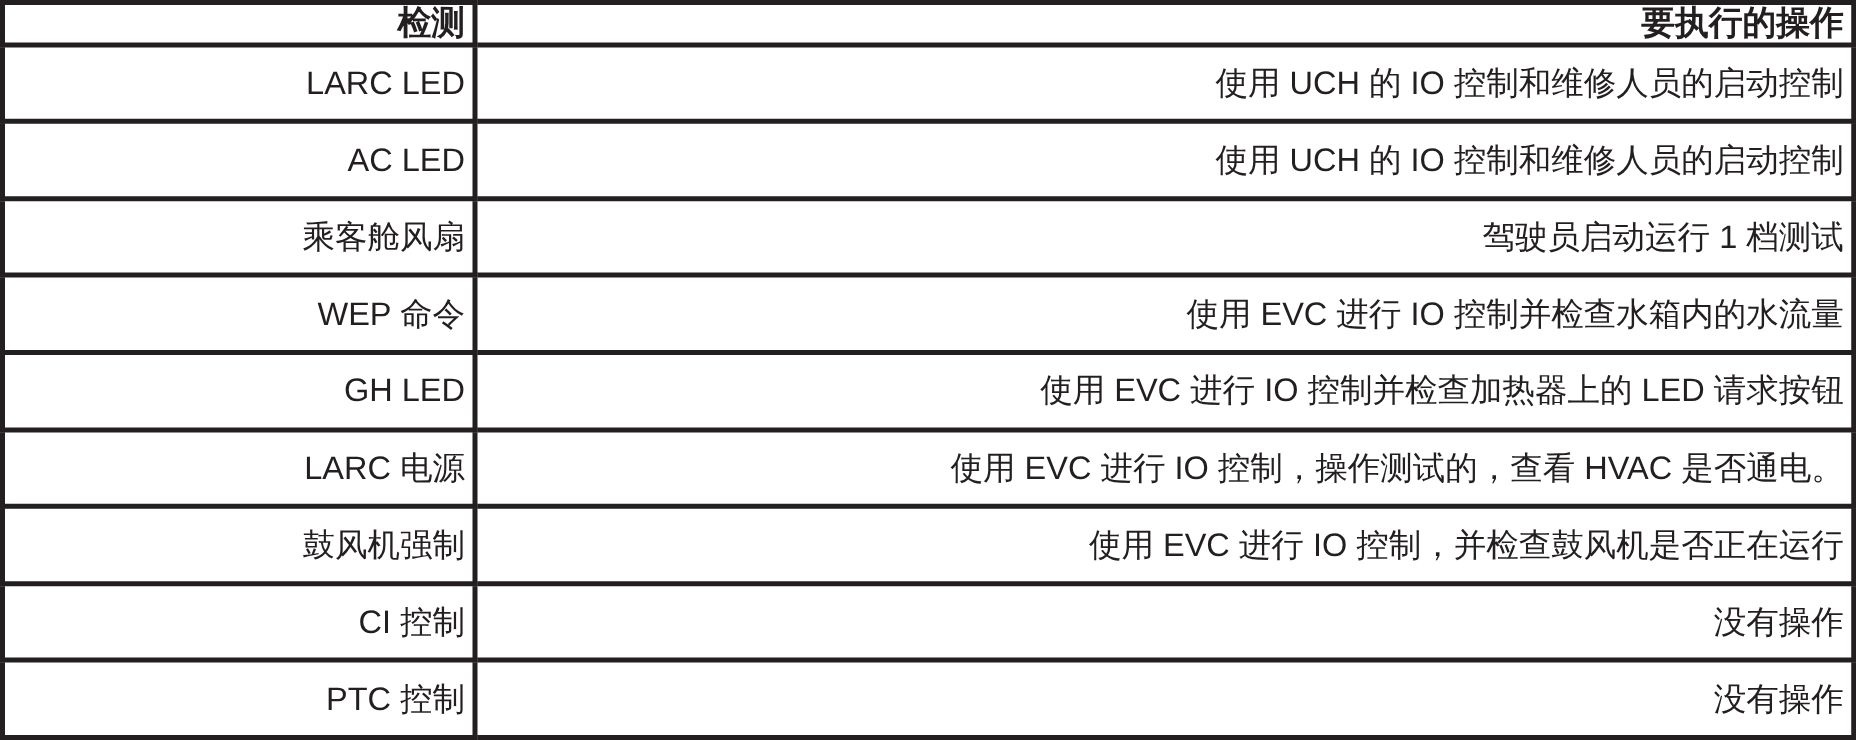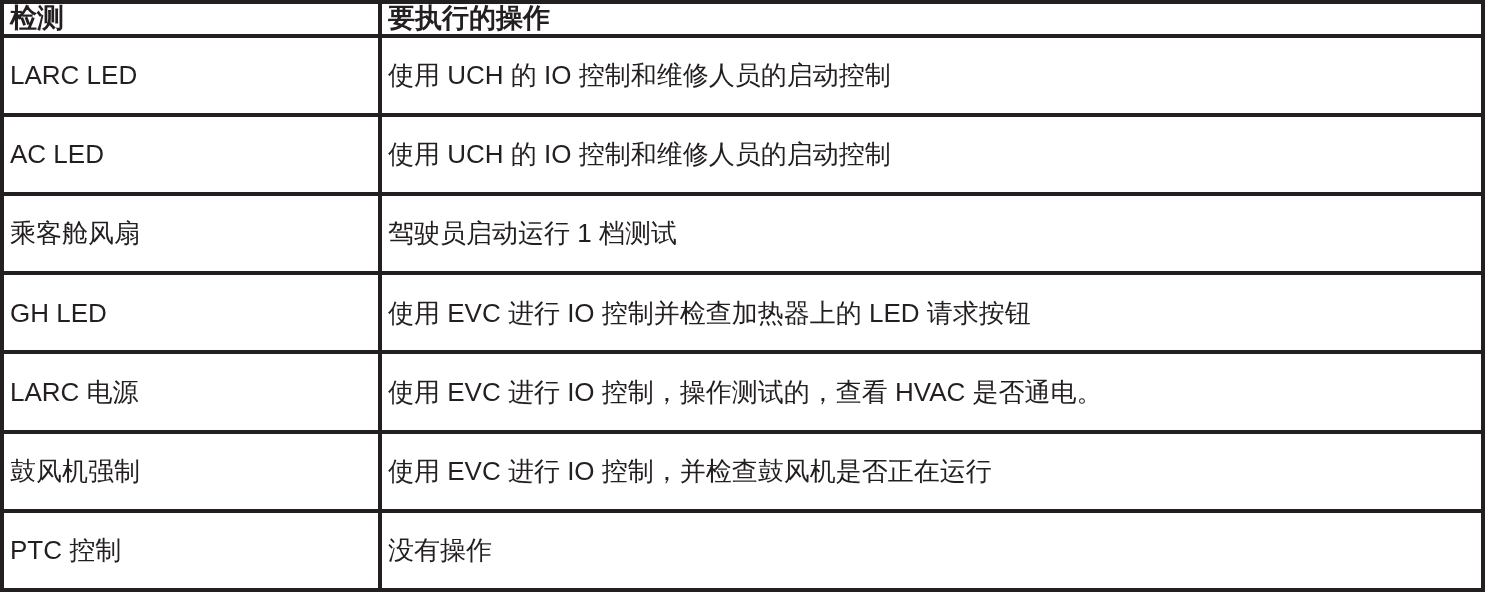--- a/index.html
+++ b/index.html
@@ -13,21 +13,21 @@
   .doc-table {
     width: 1485px;
     height: 592px;
     border-collapse: collapse;
     table-layout: fixed;
     background: #ffffff;
   }
   .doc-table col.col-test { width: 378px; }
   .doc-table th, .doc-table td {
     border: 4px solid #231f20;
-    text-align: left;
+    text-align: right;
     vertical-align: middle;
     color: #231f20;
     font-size: 26px;
     line-height: 1.1;
     padding: 0 6px;
     overflow: hidden;
     white-space: nowrap;
   }
   .doc-table th {
     font-weight: bold;
@@ -55,29 +55,37 @@
     </tr>
     <tr>
       <td>AC LED</td>
       <td>使用 UCH 的 IO 控制和维修人员的启动控制</td>
     </tr>
     <tr>
       <td>乘客舱风扇</td>
       <td>驾驶员启动运行 1 档测试</td>
     </tr>
     <tr>
+      <td>WEP 命令</td>
+      <td>使用 EVC 进行 IO 控制并检查水箱内的水流量</td>
+    </tr>
+    <tr>
       <td>GH LED</td>
       <td>使用 EVC 进行 IO 控制并检查加热器上的 LED 请求按钮</td>
     </tr>
     <tr>
       <td>LARC 电源</td>
       <td>使用 EVC 进行 IO 控制，操作测试的，查看 HVAC 是否通电。</td>
     </tr>
     <tr>
       <td>鼓风机强制</td>
       <td>使用 EVC 进行 IO 控制，并检查鼓风机是否正在运行</td>
     </tr>
     <tr>
+      <td>CI 控制</td>
+      <td>没有操作</td>
+    </tr>
+    <tr>
       <td>PTC 控制</td>
       <td>没有操作</td>
     </tr>
   </tbody>
 </table>
 
 </body></html>

